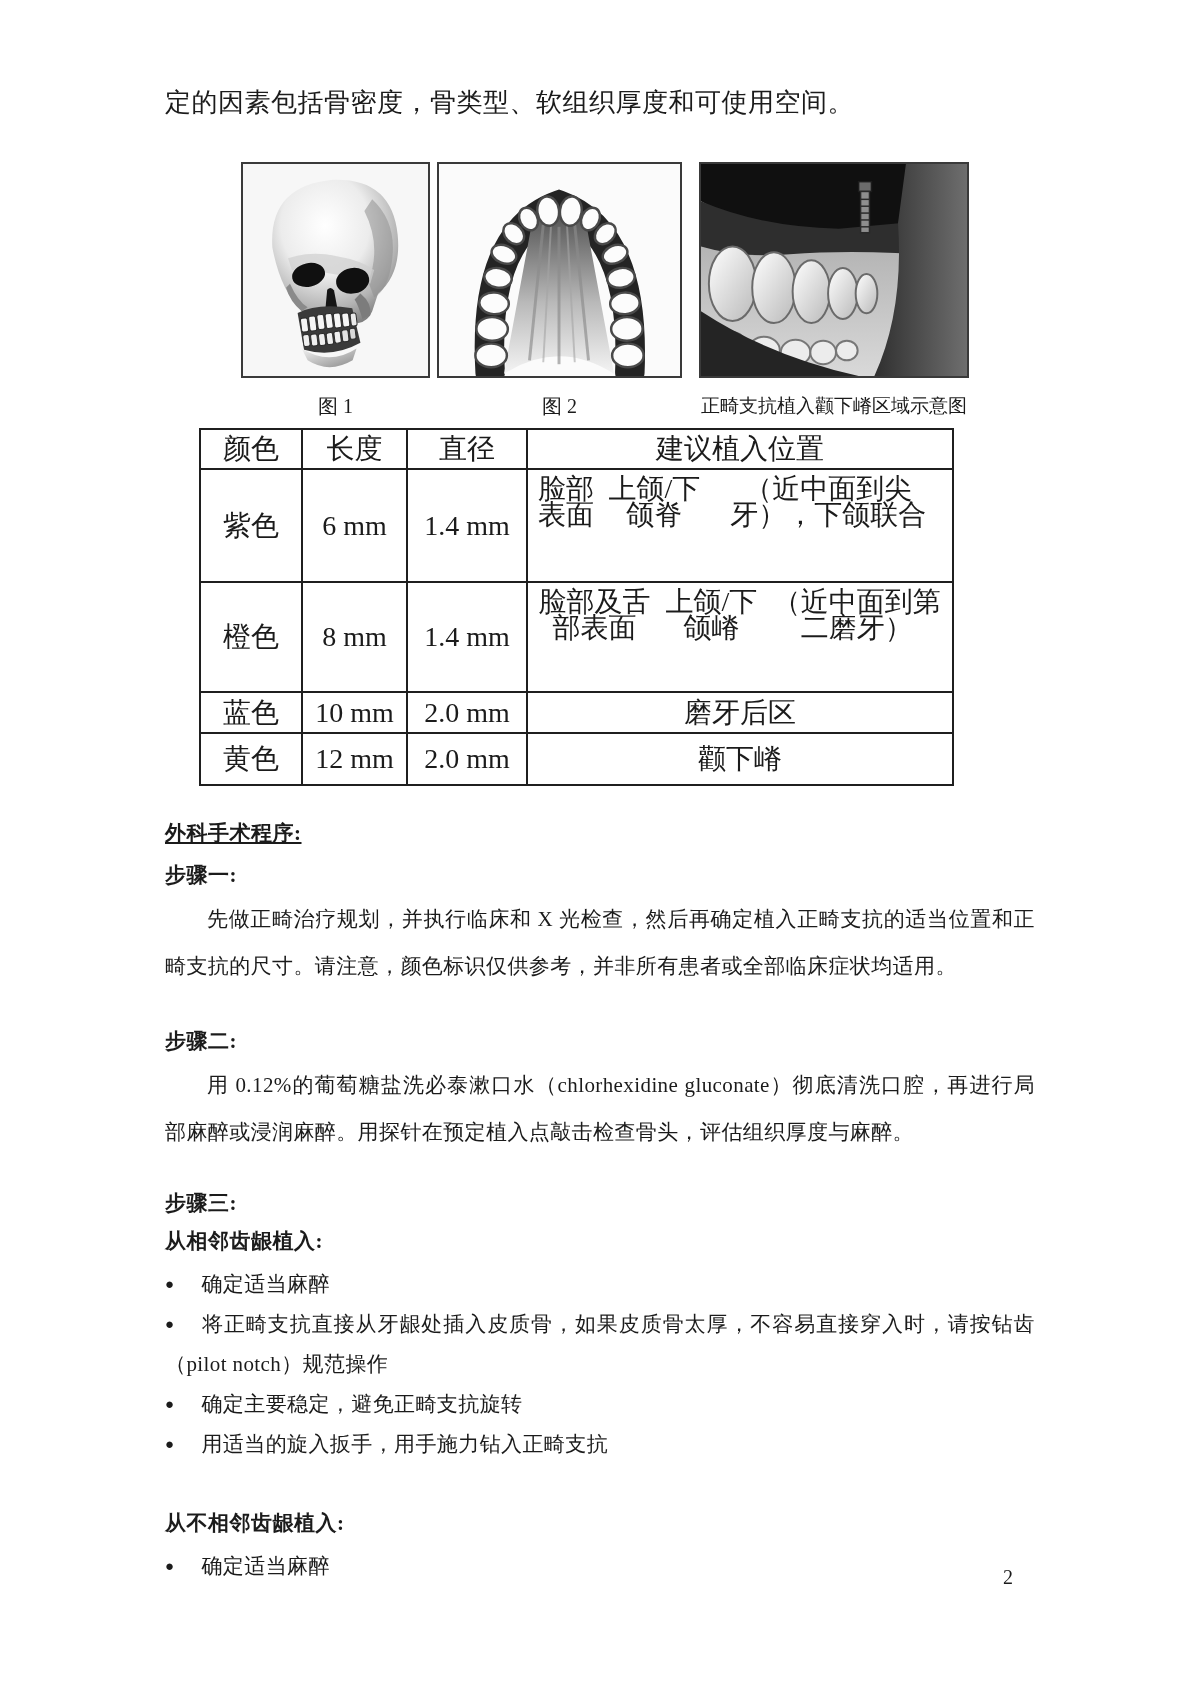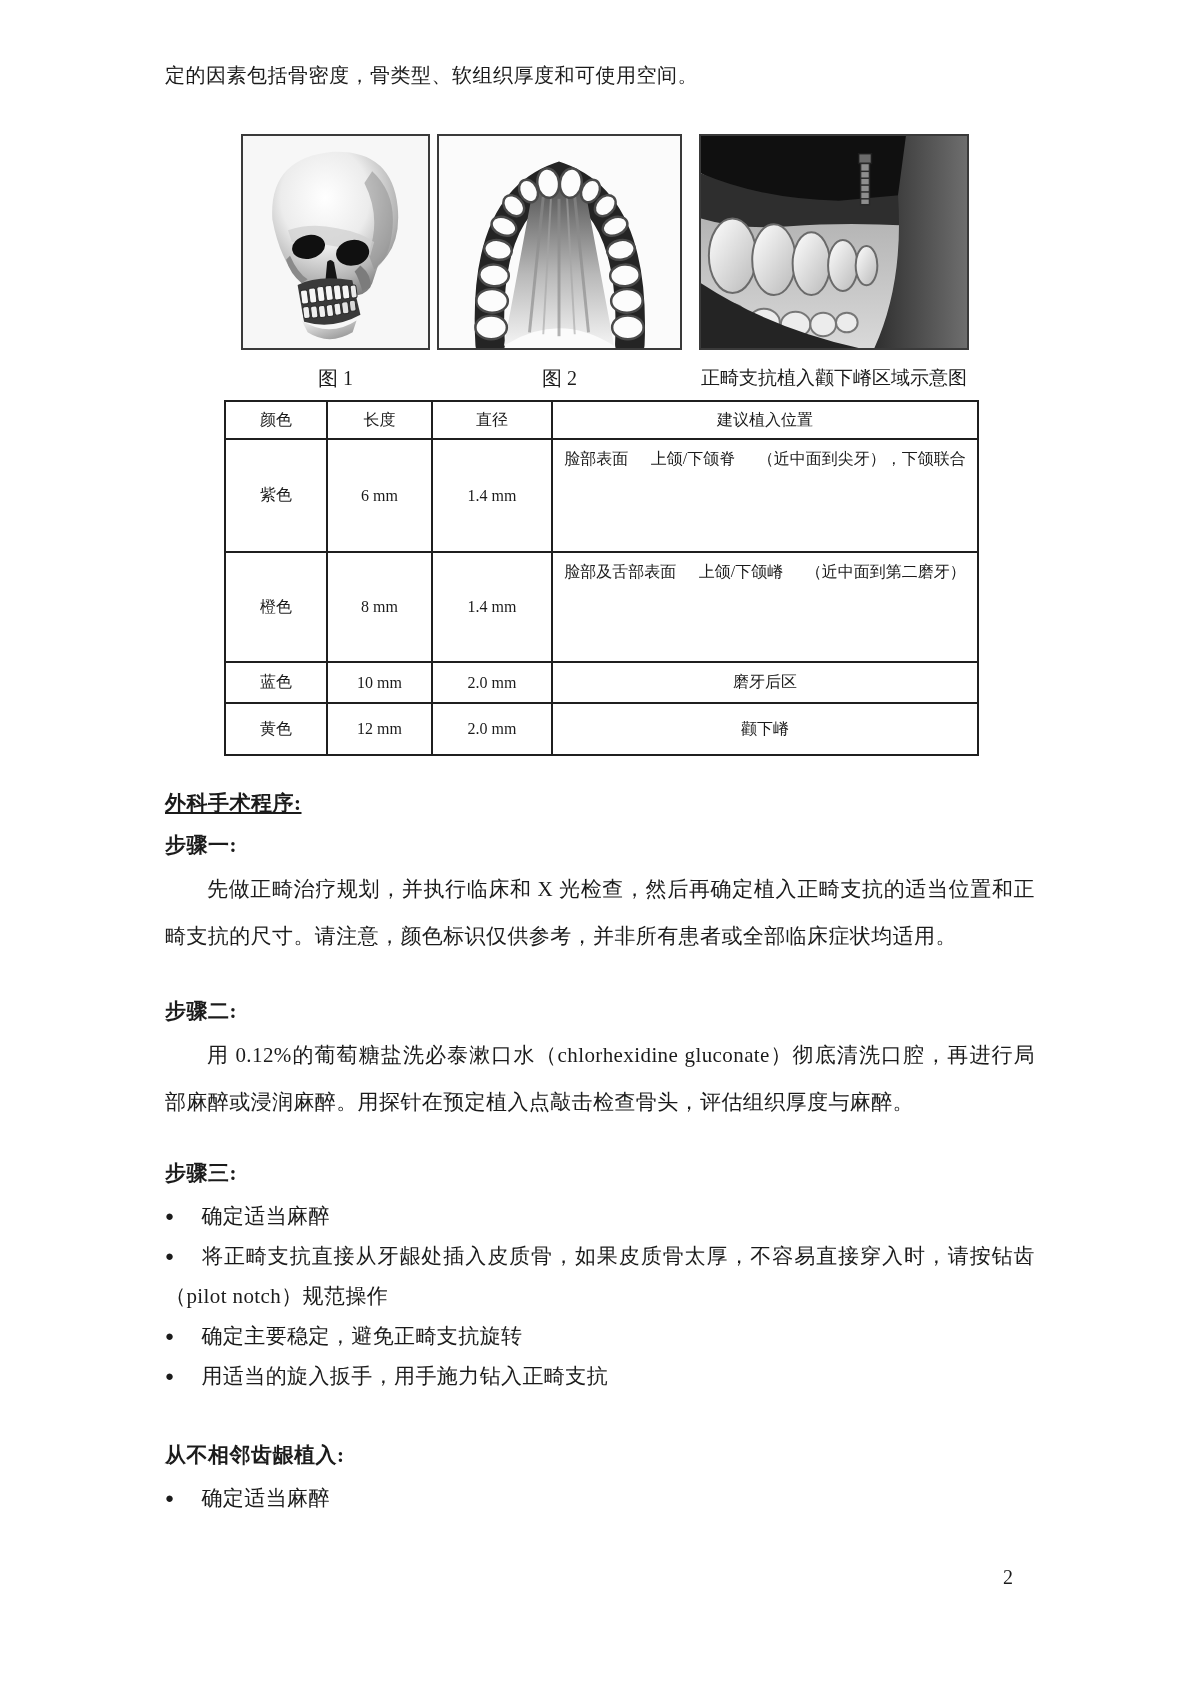--- a/index.html
+++ b/index.html
@@ -4,38 +4,38 @@
 <style>
   * { margin:0; padding:0; box-sizing:border-box; }
   html,body { background:#ffffff; }
   body {
     width:1200px; height:1697px;
     font-family:"Liberation Serif","DejaVu Serif",serif;
     color:#1b1b1b;
   }
   .page { position:relative; width:1200px; height:1697px; padding:0 165px; overflow:hidden; background:#fff; }
 
-  .intro { margin-top:60px; font-size:20px; line-height:30px; letter-spacing:0.5px; }
+  .intro { margin-top:88px; font-size:26px; line-height:30px; letter-spacing:0.5px; }
 
   .figures-row { margin-top:44px; margin-left:76px; display:flex; align-items:flex-start; }
   .fig { border:2px solid #3a3a3a; background:#fff; overflow:hidden; }
   .fig svg { display:block; width:100%; height:100%; }
   .fig-1 { width:189px; height:216px; margin-right:7px; }
   .fig-2 { width:245px; height:216px; margin-right:17px; }
   .fig-3 { width:270px; height:216px; }
 
   .captions-row { margin-top:15px; margin-left:76px; display:flex; font-size:20px; line-height:26px; }
   .cap-1 { width:189px; text-align:center; margin-right:7px; }
   .cap-2 { width:245px; text-align:center; margin-right:17px;font-family:Liberation Serif, serif; }
   .cap-3 { width:270px; text-align:center; white-space:nowrap; font-size:19px; }
 
   table.imp-table {
-    margin-top:9px; margin-left:59px;
+    margin-top:9px; margin-left:34px;
     border-collapse:collapse; table-layout:fixed;
-    width:753px; font-size:16px;padding-left:11px;
+    width:753px; font-size:28px;padding-left:11px;
   }
   .imp-table td {
     border:2px solid #1f1f1f;
     text-align:center; vertical-align:middle; padding:0;
   }
   .col-color { width:102px; } .col-len { width:105px; }
   .col-dia { width:120px; } .col-loc { width:426px; }
   .row-head td { height:38px; }
   .row-1 td { height:113px; } .row-2 td { height:110px;border-radius:26px; }
   .row-3 td { height:41px;text-align:center; }  .row-4 td { height:52px; }
@@ -260,20 +260,21 @@
     </table>
 
   <div class="sec-h h-surgical">外科手术程序:</div>
   <div class="sec-h h-step1">步骤一:</div>
   <div class="para p-step1">先做正畸治疗规划，并执行临床和 X 光检查，然后再确定植入正畸支抗的适当位置和正畸支抗的尺寸。请注意，颜色标识仅供参考，并非所有患者或全部临床症状均适用。</div>
 
   <div class="sec-h h-step2">步骤二:</div>
   <div class="para p-step2">用 0.12%的葡萄糖盐洗必泰漱口水（chlorhexidine gluconate）彻底清洗口腔，再进行局部麻醉或浸润麻醉。用探针在预定植入点敲击检查骨头，评估组织厚度与麻醉。</div>
 
   <div class="sec-h h-step3">步骤三:</div>
+  <div class="sec-h h-adjacent">从相邻齿龈植入:</div>
 
   <div class="bullet-list">
     <div class="bullet"><span class="dot">●</span><span>确定适当麻醉</span></div>
     <div class="bullet"><span class="dot">●</span><span>将正畸支抗直接从牙龈处插入皮质骨，如果皮质骨太厚，不容易直接穿入时，请按钻齿（pilot notch）规范操作</span></div>
     <div class="bullet"><span class="dot">●</span><span>确定主要稳定，避免正畸支抗旋转</span></div>
     <div class="bullet"><span class="dot">●</span><span>用适当的旋入扳手，用手施力钻入正畸支抗</span></div>
   </div>
 
   <div class="sec-h h-nonadjacent">从不相邻齿龈植入:</div>
   <div class="bullet-list-2">

